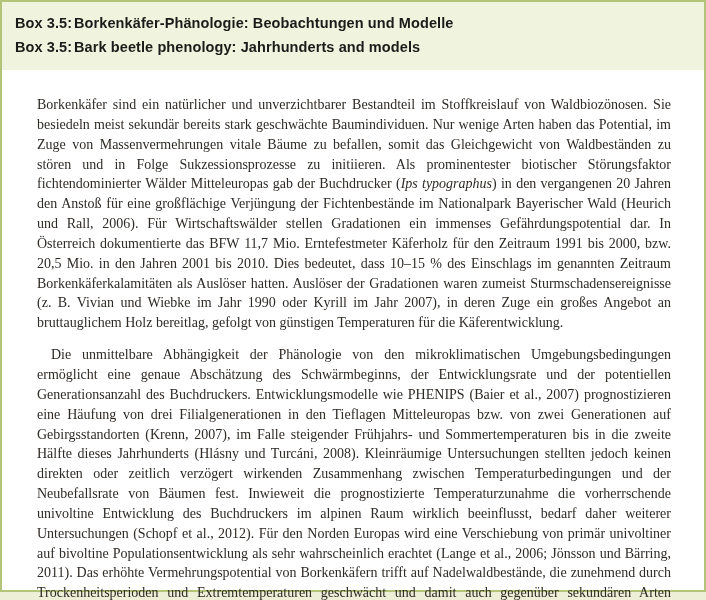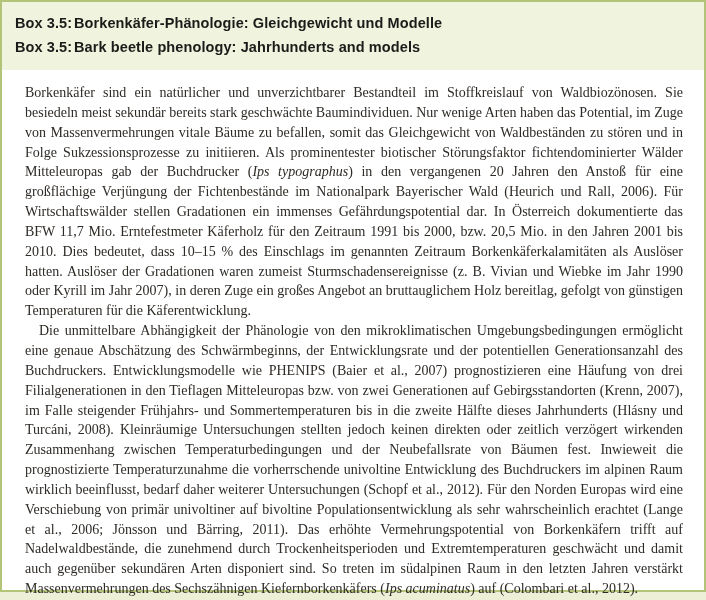--- a/index.html
+++ b/index.html
@@ -42,33 +42,33 @@
     flex-shrink:0;
   }
   .header-title{flex:1;}
   .box-body{
     padding:13px 21px 0 23px;
     text-align:justify;
     font-size:14px;
     line-height:19.85px;
     color:var(--body-text);
   }
-  .box-body p{margin:0;}
+  .box-body p{margin:12px;}
   .box-body p.indent{text-indent:14px;}
   .box-body i{font-style:italic;}
 </style>
 </head>
 <body>
 
 <div class="page">
   <div class="box">
     <div class="box-header">
       <div class="header-row">
         <span class="header-label">Box 3.5:</span>
-        <span class="header-title">Borkenkäfer-Phänologie: Gleichgewicht und Modelle</span>
+        <span class="header-title">Borkenkäfer-Phänologie: Beobachtungen und Modelle</span>
       </div>
       <div class="header-row">
         <span class="header-label">Box 3.5:</span>
         <span class="header-title">Bark beetle phenology: Jahrhunderts and models</span>
       </div>
     </div>
     <div class="box-body">
         <p><span>Borkenkäfer sind ein natürlicher und unverzichtbarer Bestandteil im Stoffkreislauf von Waldbiozönosen. Sie besiedeln meist sekundär bereits stark geschwächte Baumindividuen. Nur wenige Arten haben das Potential, im Zuge von Massenvermehrungen vitale Bäume zu befallen, somit das Gleichgewicht von Waldbeständen zu stören und in Folge Sukzessionsprozesse zu initiieren. Als prominentester biotischer Störungsfaktor fichtendominierter Wälder Mitteleuropas gab der Buchdrucker (</span><i>Ips typographus</i><span>) in den vergangenen 20 Jahren den Anstoß für eine großflächige Verjüngung der Fichtenbestände im Nationalpark Bayerischer Wald (Heurich und Rall, 2006). Für Wirtschaftswälder stellen Gradationen ein immenses Gefährdungspotential dar. In Österreich dokumentierte das BFW 11,7 Mio. Erntefestmeter Käferholz für den Zeitraum 1991 bis 2000, bzw. 20,5 Mio. in den Jahren 2001 bis 2010. Dies bedeutet, dass 10–15 % des Einschlags im genannten Zeitraum Borkenkäferkalamitäten als Auslöser hatten. Auslöser der Gradationen waren zumeist Sturmschadensereignisse (z. B. Vivian und Wiebke im Jahr 1990 oder Kyrill im Jahr 2007), in deren Zuge ein großes Angebot an bruttauglichem Holz bereitlag, gefolgt von günstigen Temperaturen für die Käferentwicklung.</span></p>
         <p class="indent"><span>Die unmittelbare Abhängigkeit der Phänologie von den mikroklimatischen Umgebungsbedingungen ermöglicht eine genaue Abschätzung des Schwärmbeginns, der Entwicklungsrate und der potentiellen Generationsanzahl des Buchdruckers. Entwicklungsmodelle wie PHENIPS (Baier et al., 2007) prognostizieren eine Häufung von drei Filialgenerationen in den Tieflagen Mitteleuropas bzw. von zwei Generationen auf Gebirgsstandorten (Krenn, 2007), im Falle steigender Frühjahrs- und Sommertemperaturen bis in die zweite Hälfte dieses Jahrhunderts (Hlásny und Turcáni, 2008). Kleinräumige Untersuchungen stellten jedoch keinen direkten oder zeitlich verzögert wirkenden Zusammenhang zwischen Temperaturbedingungen und der Neubefallsrate von Bäumen fest. Inwieweit die prognostizierte Temperaturzunahme die vorherrschende univoltine Entwicklung des Buchdruckers im alpinen Raum wirklich beeinflusst, bedarf daher weiterer Untersuchungen (Schopf et al., 2012). Für den Norden Europas wird eine Verschiebung von primär univoltiner auf bivoltine Populationsentwicklung als sehr wahrscheinlich erachtet (Lange et al., 2006; Jönsson und Bärring, 2011). Das erhöhte Vermehrungspotential von Borkenkäfern trifft auf Nadelwaldbestände, die zunehmend durch Trockenheitsperioden und Extremtemperaturen geschwächt und damit auch gegenüber sekundären Arten disponiert sind. So treten im südalpinen Raum in den letzten Jahren verstärkt Massenvermehrungen des Sechszähnigen Kiefernborkenkäfers (</span><i>Ips acuminatus</i><span>) auf (Colombari et al., 2012).</span></p>
       </div>

